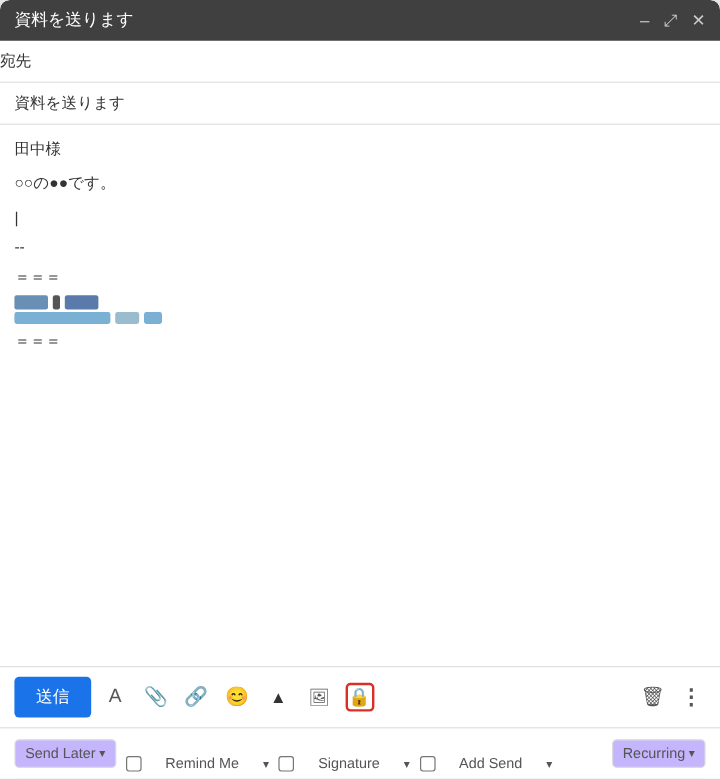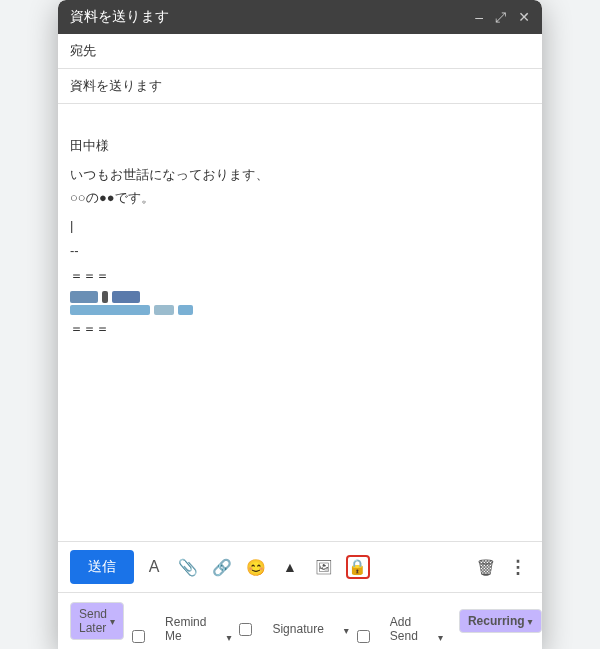--- a/index.html
+++ b/index.html
@@ -1,19 +1,19 @@
 <!DOCTYPE html>
 <html><head>
   <meta charset="utf-8">
   <style>
     * { box-sizing: border-box; margin: 0; padding: 0; }
     body { font-family: Arial, sans-serif; background: #f1f3f4; display: flex; justify-content: center; align-items: center; min-height: 100vh; }
 
     .compose-window {
-      width: 484px;
+      width: 600px;
       height: 649px;
       background: #fff;
       border-radius: 8px 8px 0 0;
       box-shadow: 0 8px 30px rgba(0,0,0,0.3);
       display: flex;
       flex-direction: column;
       overflow: hidden;
     }
 
     .title-bar {
@@ -38,21 +38,21 @@
       align-items: center;
     }
 
     .title-bar-controls span {
       cursor: pointer;
       font-size: 14px;
       color: #ccc;
     }
 
     .to-field {
-      padding: 8px 12px;
+      padding: 8px 0;
       border-bottom: 1px solid #e0e0e0;
       font-size: 13px;
       color: #333;
       flex-shrink: 0;
       font-family: Liberation Serif, serif;
     }
 
     .subject-field {
       padding: 8px 12px;
       border-bottom: 1px solid #e0e0e0;
@@ -180,21 +180,20 @@
       height: 13px;
     }
 
     .separator {
       flex: 1;
     }
 
     .recurring-label {
       font-size: 12px;
       color: #555;
-      font-weight: bold;
     }
   </style>
 </head>
 <body>
 
 <div class="compose-window">
 
   <div class="title-bar">
     <span class="title-bar-title">資料を送ります</span>
     <div class="title-bar-controls">
@@ -207,22 +206,21 @@
   <div class="to-field">
     <span>宛先</span>
   </div>
 
   <div class="subject-field">
     <span>資料を送ります</span>
   </div>
 
   <div class="body-area">
     <div>
-      <div style="margin-bottom:8px;margin-top:22px;">田中様</div>
-      <div style="margin-bottom:2px;">いつもお世話になっております、</div>
+      <div style="margin-bottom:8px;">田中様</div>
       <div style="margin-bottom:8px;">○○の●●です。</div>
       <div style="margin-bottom:4px;">|</div>
       <div style="margin-bottom:4px;">--</div>
       <div style="margin-bottom:4px;">＝＝＝</div>
 
       <div class="blurred-line">
         <div class="blurred-block" style="width:28px; height:12px; background:#6a8fb5;"></div>
         <div class="blurred-block" style="width:6px; height:12px; background:#555;"></div>
         <div class="blurred-block" style="width:28px; height:12px; background:#5a7aab;"></div>
       </div>

